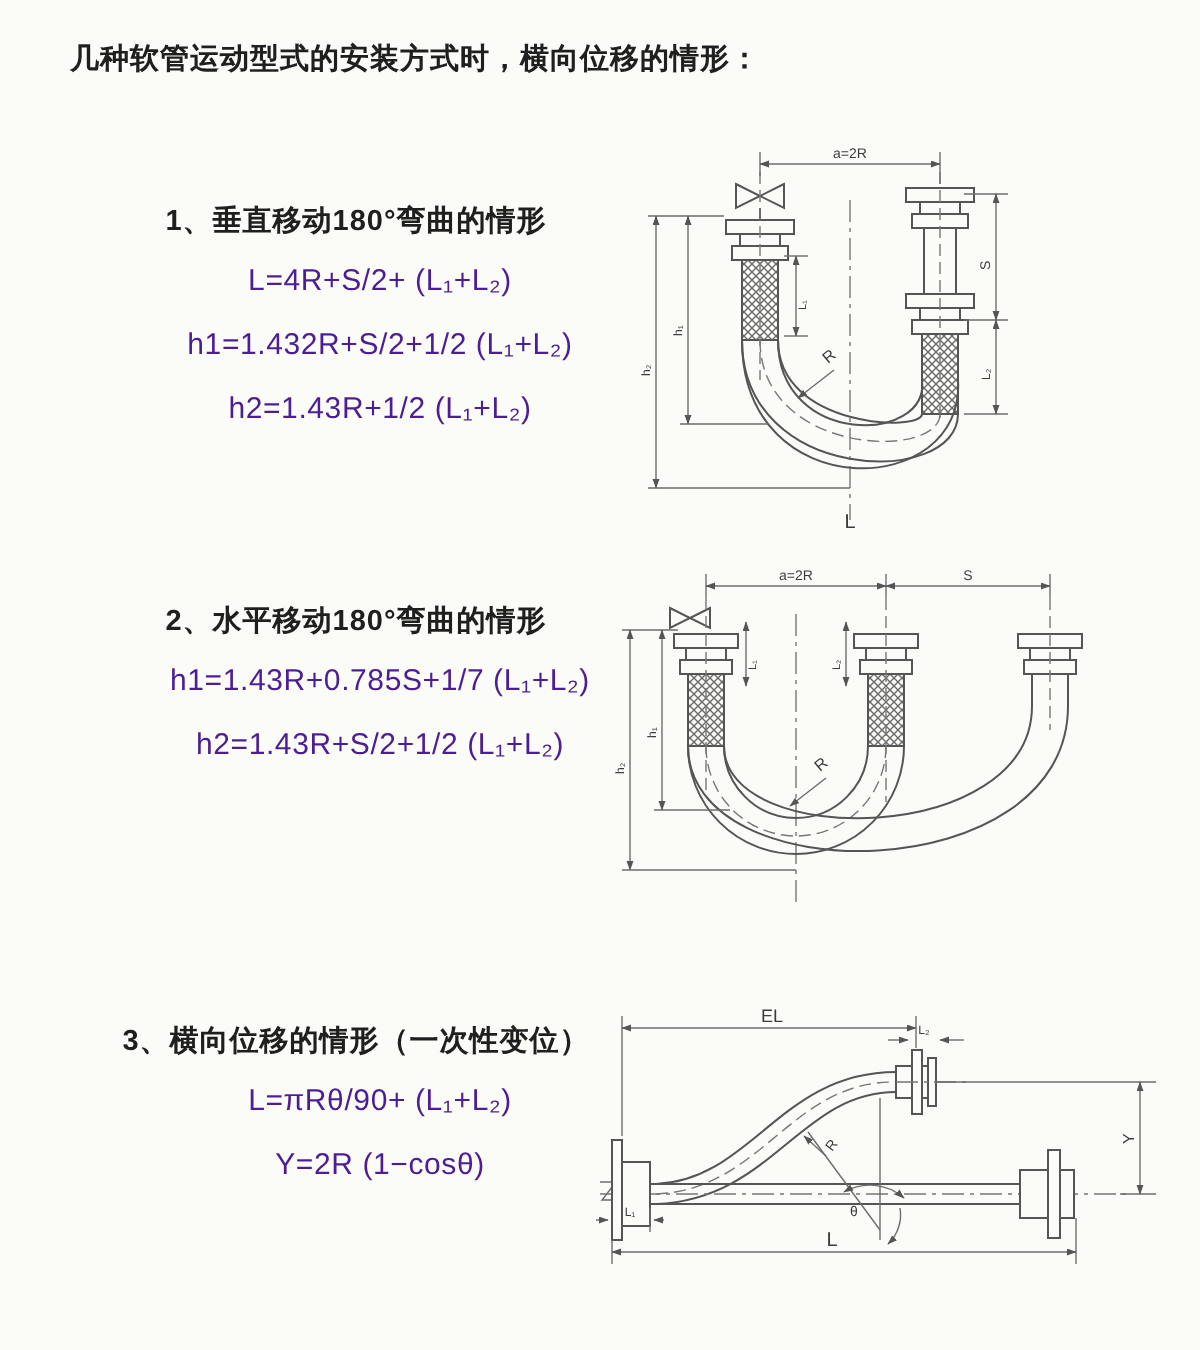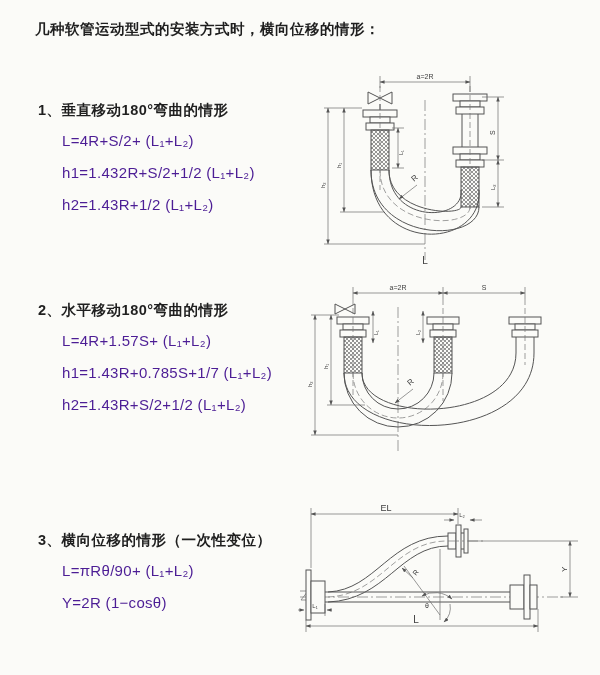--- a/index.html
+++ b/index.html
@@ -6,21 +6,21 @@
   body{
     width:600px;height:675px;position:relative;overflow:hidden;
     background:#fbfbf8;
     font-family:"Liberation Sans","DejaVu Sans",sans-serif;
     color:#1f1f1f;
   }
   .page-title{
     position:absolute;left:35px;top:20px;
     font-size:14.5px;font-weight:bold;letter-spacing:0.5px;
   }
-  .section-text{position:absolute;left:38px;width:280px;}
+  .section-text{position:absolute;left:38px;width:280px;text-align:center;}
   .section-heading{
     margin:0 0 11px 0;font-size:14.5px;font-weight:bold;letter-spacing:0.5px;
   }
   .formula{
     margin:0 0 12px 24px;font-size:15px;line-height:20px;color:#4c1d95;
     letter-spacing:0.3px;
   }
   .diagram{position:absolute;}
   svg{display:block;}
   svg text{fill:#3c3c3c;font-family:"Liberation Sans","DejaVu Sans",sans-serif;}
@@ -140,21 +140,20 @@
     <line class="thin" x1="105" y1="113" x2="87" y2="127" marker-end="url(#arr)"></line>
     <text transform="translate(102,110) rotate(-40)" font-size="8">R</text>
   </g>
 
   <text x="113" y="192" font-size="10" text-anchor="middle">L</text>
 </svg>
 </div>
 
 <div class="section-text" style="top:301px">
   <p class="section-heading">2、水平移动180°弯曲的情形</p>
-  <p class="formula">L=4R+1.57S+ (L₁+L₂)</p>
   <p class="formula">h1=1.43R+0.785S+1/7 (L₁+L₂)</p>
   <p class="formula">h2=1.43R+S/2+1/2 (L₁+L₂)</p>
 </div>
 
 <div class="diagram" style="left:303px;top:283px">
 <svg width="295" height="175" viewBox="0 0 295 175">
 
   <g>
     <line class="thin" x1="50" y1="4" x2="50" y2="16"></line>
     <line class="thin" x1="140" y1="4" x2="140" y2="16"></line>
@@ -225,21 +224,21 @@
     <text transform="translate(9,104) rotate(-90)" font-size="6">h₂</text>
   </g>
 
   <g>
     <line class="thin" x1="110" y1="106" x2="92" y2="120" marker-end="url(#arr)"></line>
     <text transform="translate(107,103) rotate(-40)" font-size="8">R</text>
   </g>
 </svg>
 </div>
 
-<div class="section-text" style="top:531px">
+<div class="section-text" style="top:511px">
   <p class="section-heading">3、横向位移的情形（一次性变位）</p>
   <p class="formula">L=πRθ/90+ (L₁+L₂)</p>
   <p class="formula">Y=2R (1−cosθ)</p>
 </div>
 
 <div class="diagram" style="left:298px;top:500px">
 <svg width="297" height="152" viewBox="0 0 297 152">
 
   <g>
     <line class="thin" x1="13" y1="8" x2="13" y2="68"></line>

